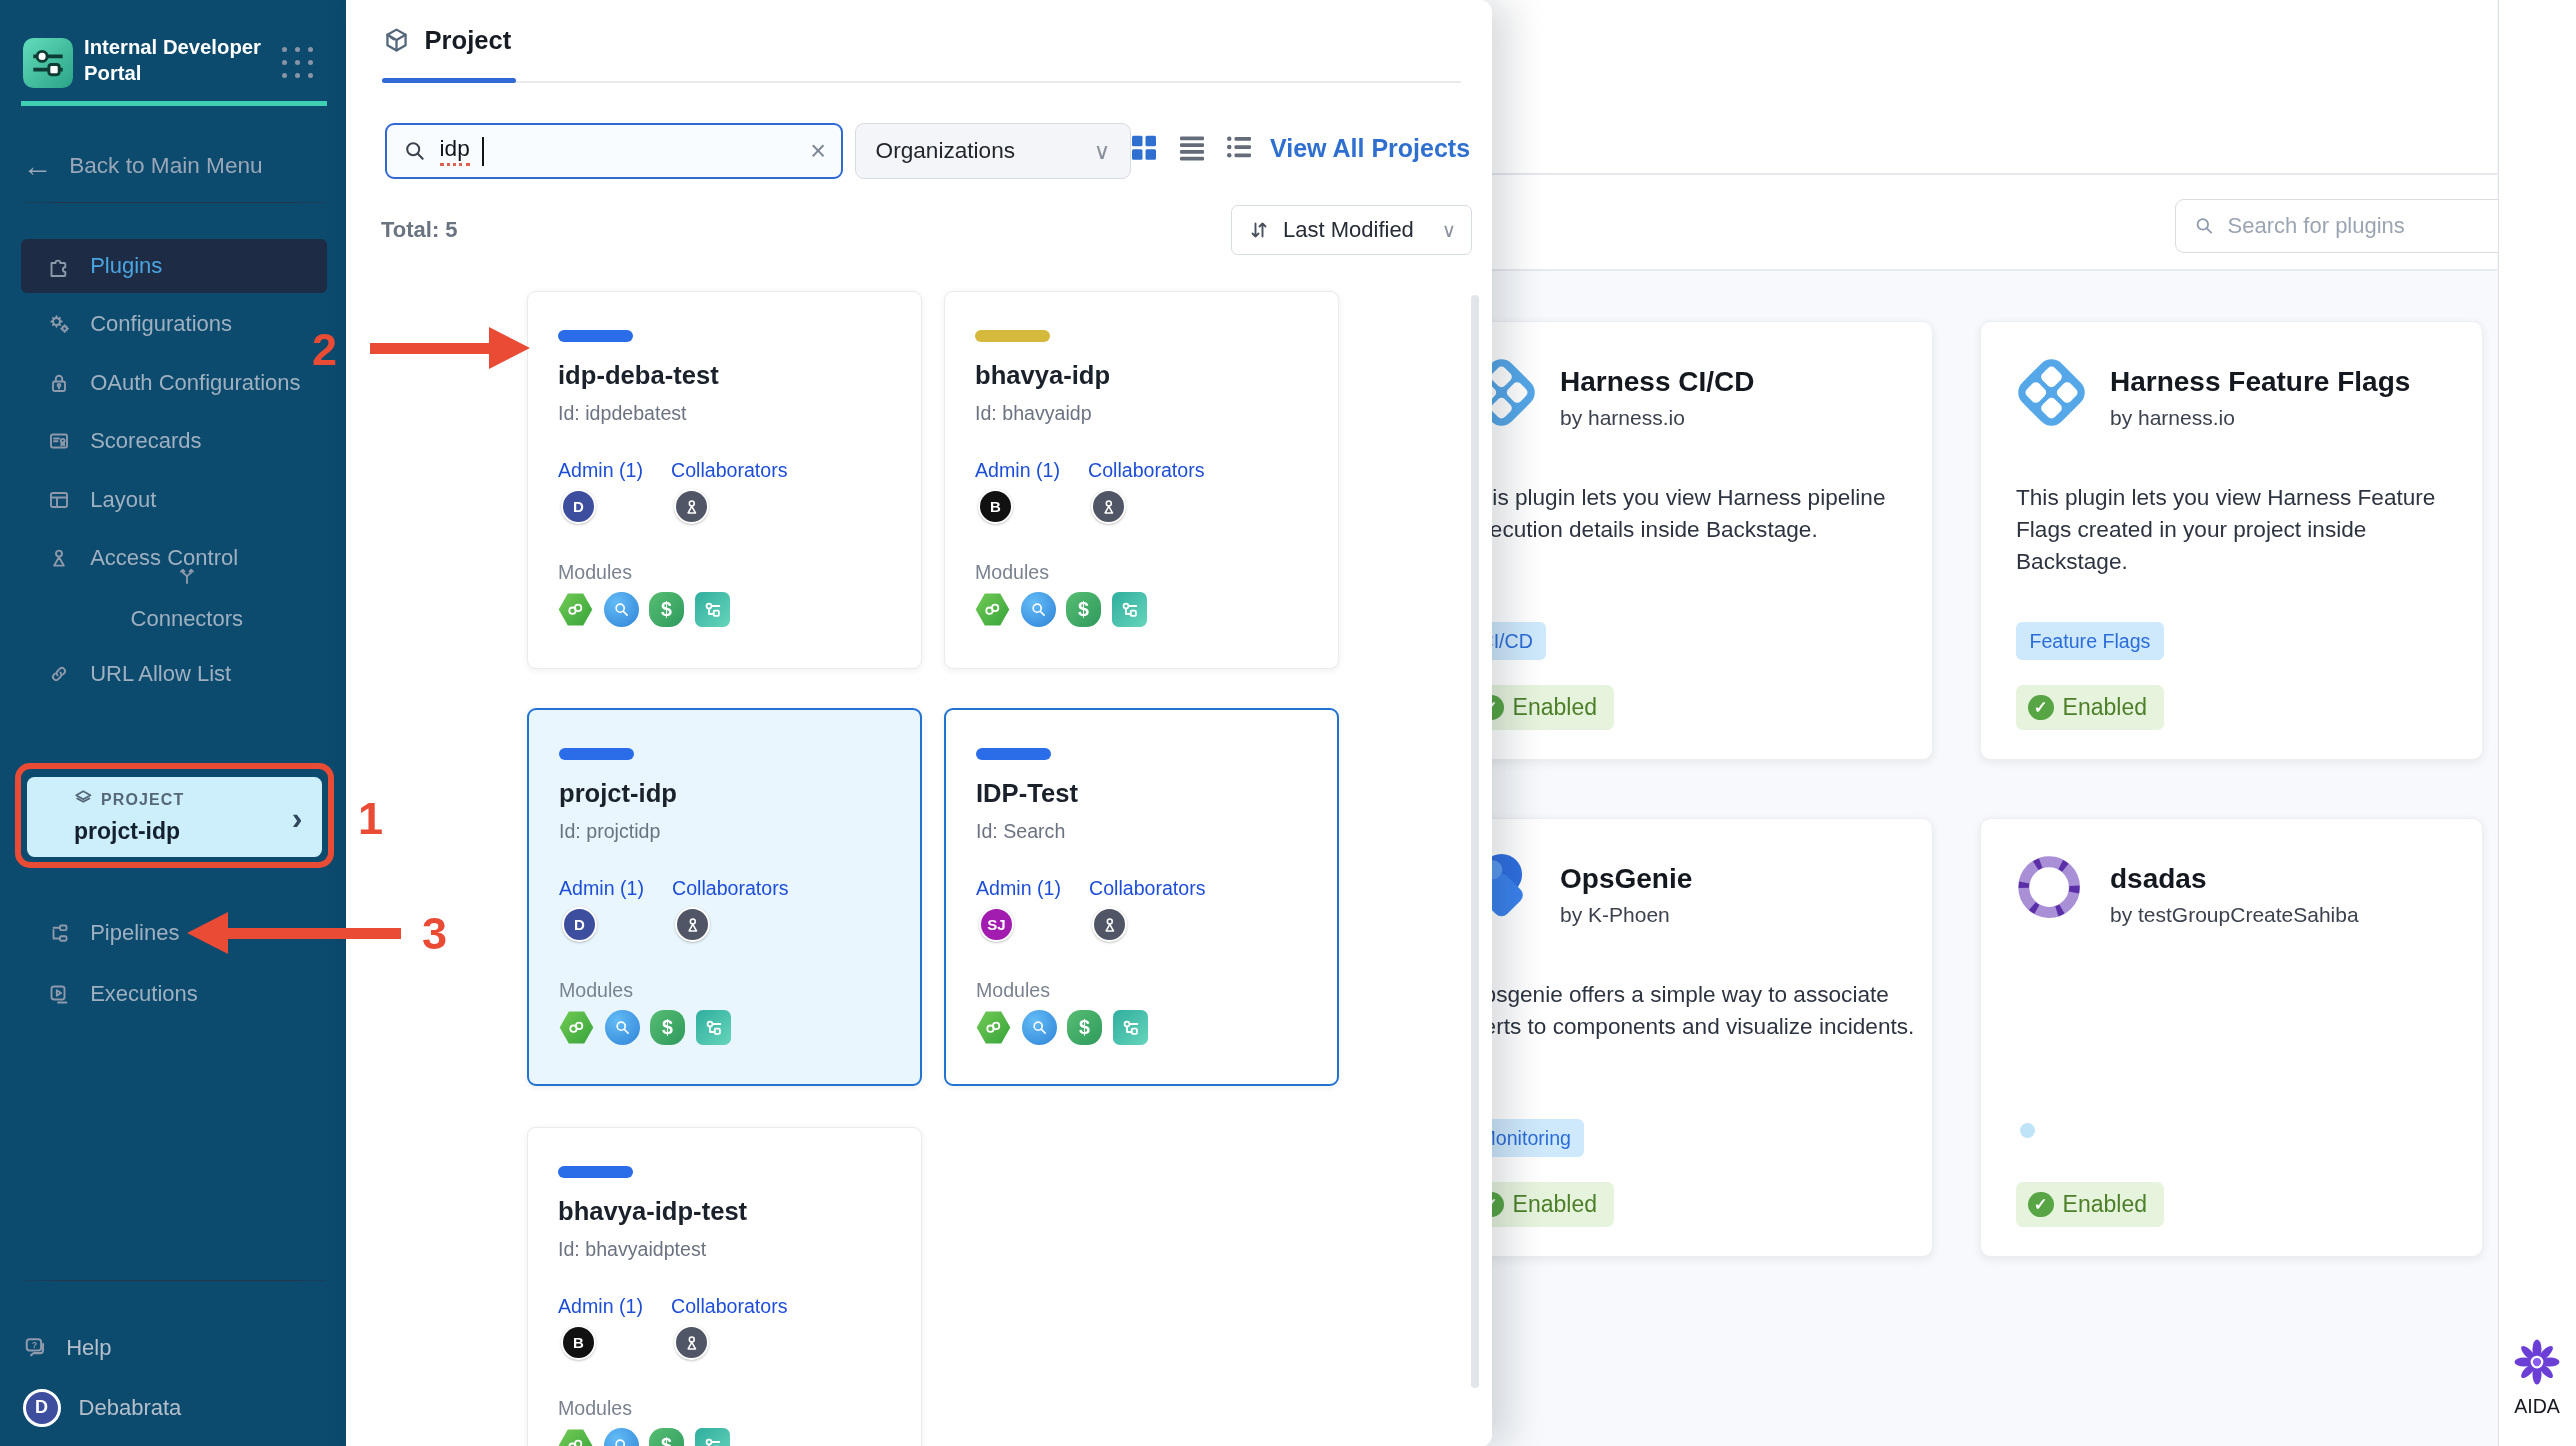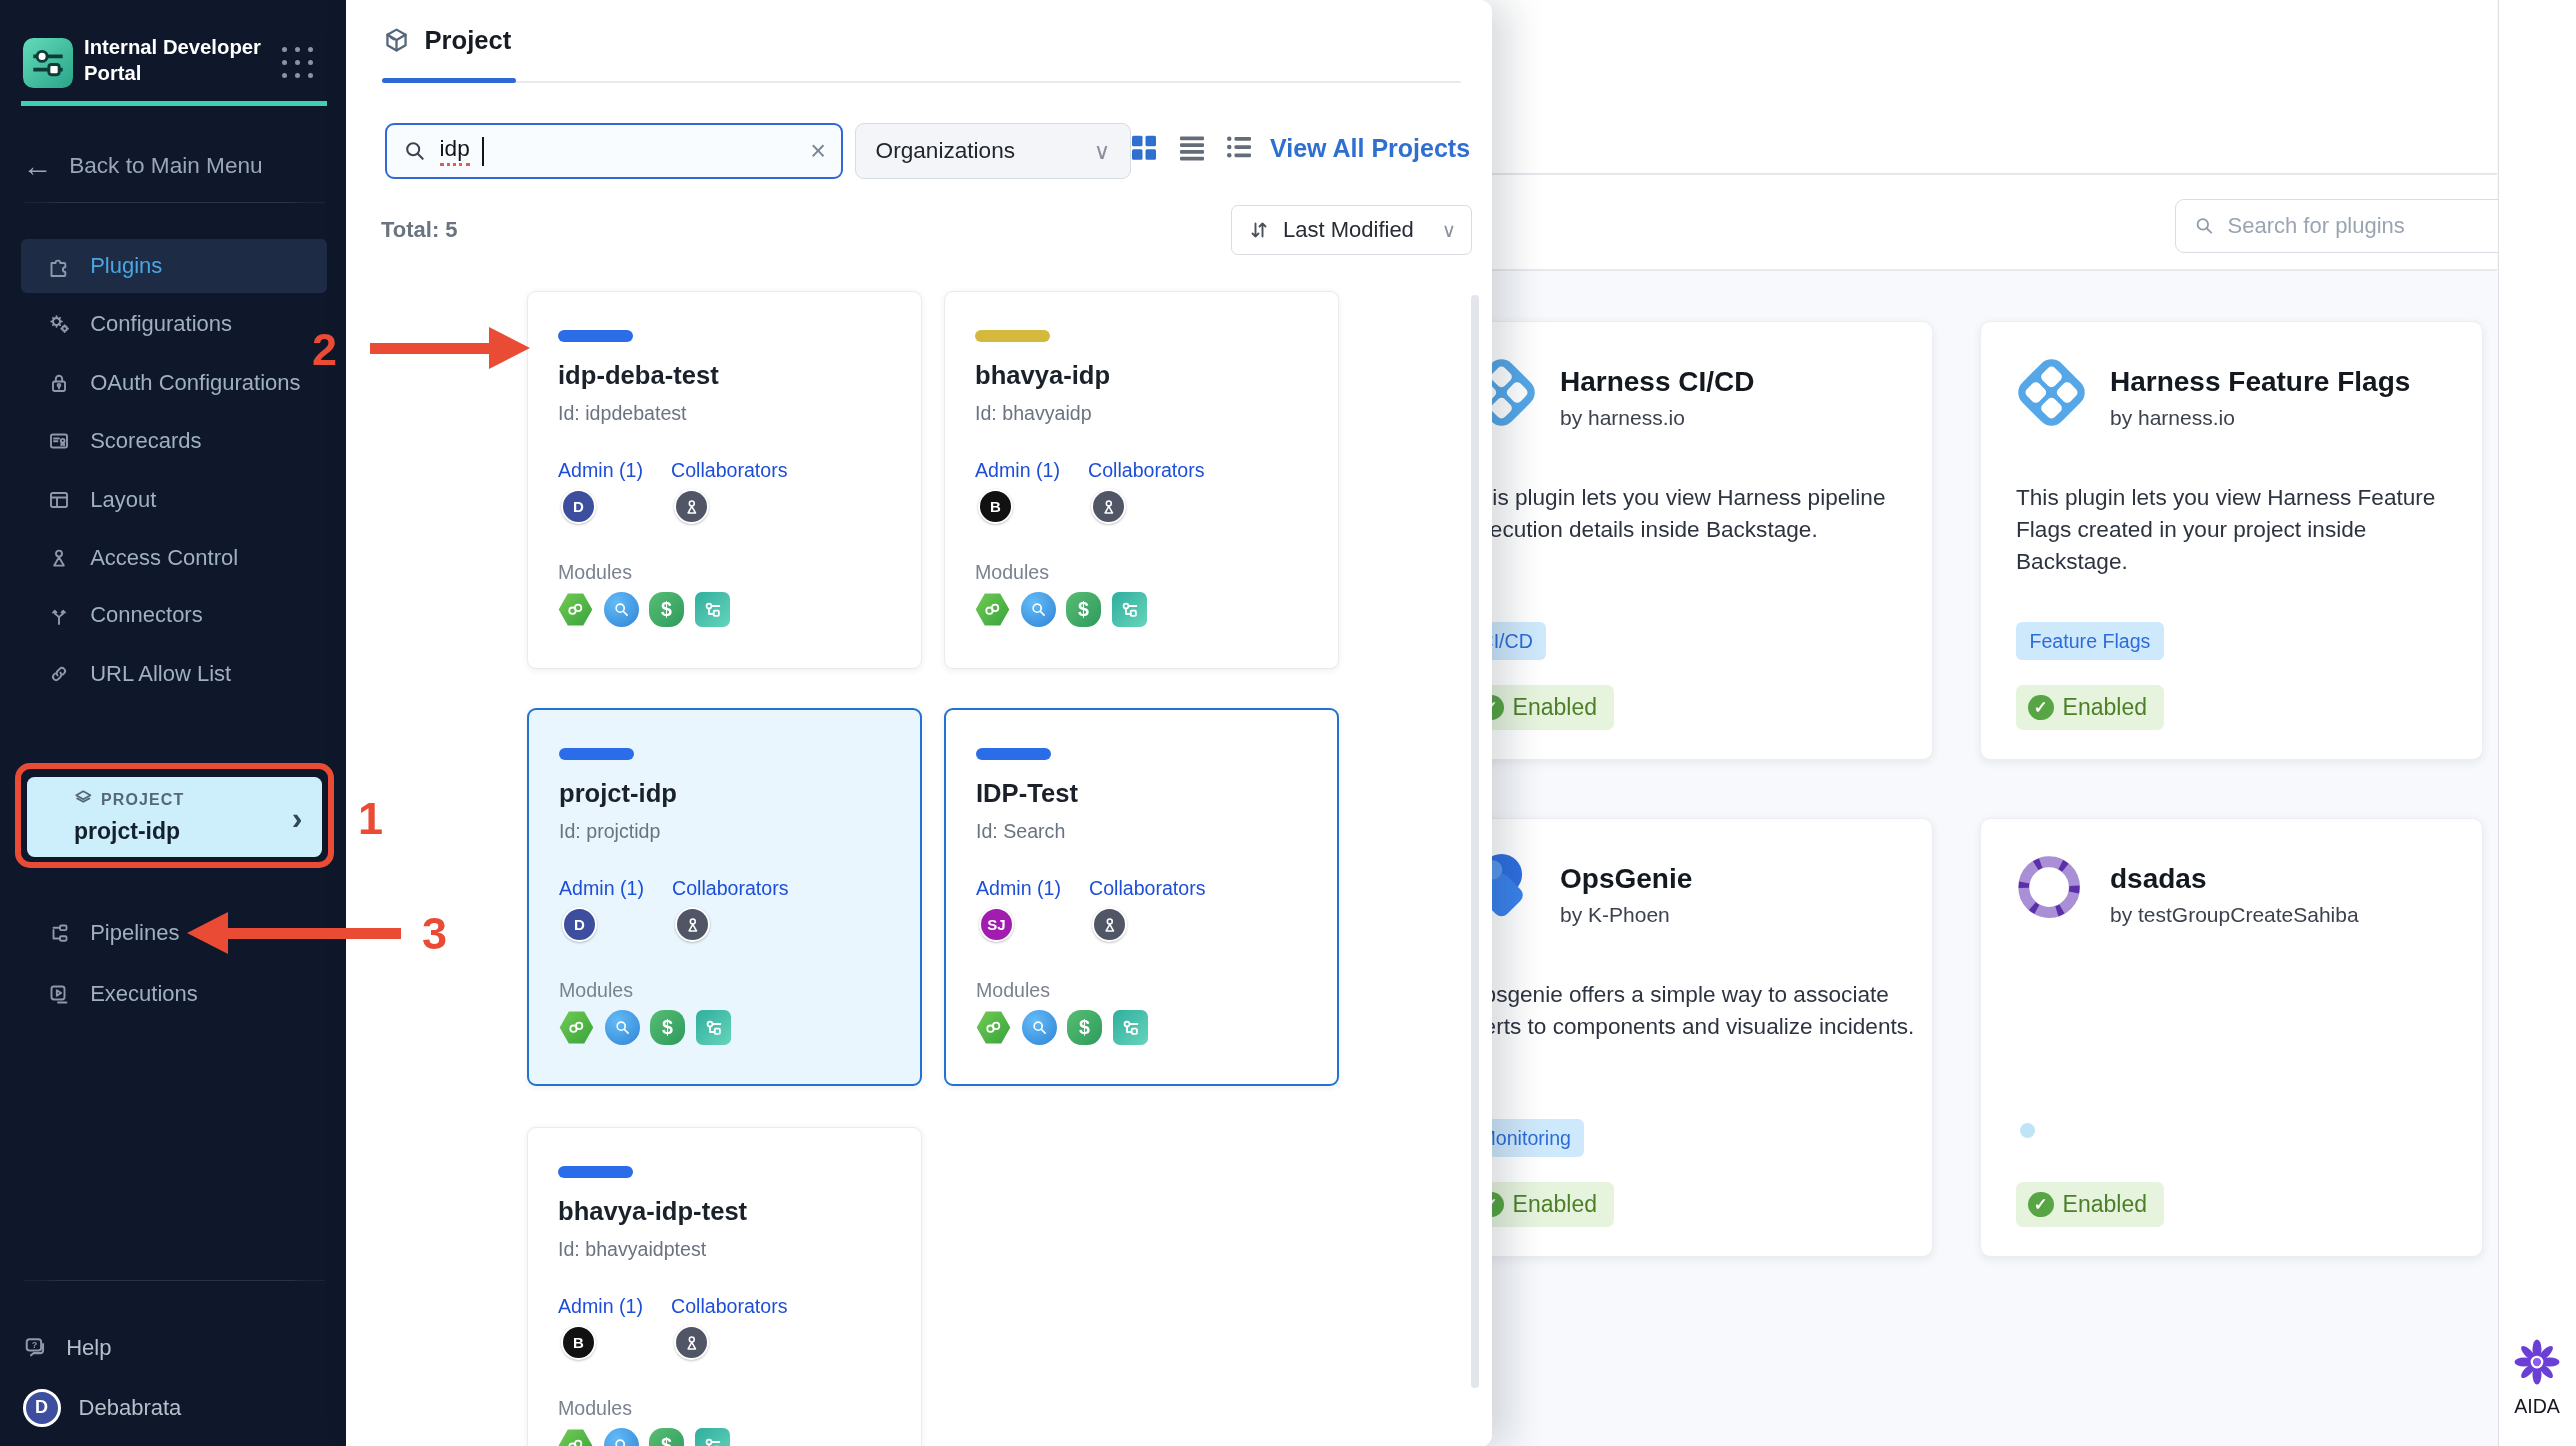--- a/index.html
+++ b/index.html
@@ -23,21 +23,21 @@
   .plug .title{position:absolute;left:129px;top:44px;font-size:28px;font-weight:700;color:#14181f;}
   .plug .by{position:absolute;left:129px;top:84px;font-size:21px;color:#3c424d;}
   .plug .desc{position:absolute;left:35px;top:160px;width:437px;font-size:22.6px;line-height:32px;color:#2d3440;}
   .plug .tag{position:absolute;left:35px;top:300px;background:#cfe9fc;color:#2b6cd9;font-size:19.6px;padding:7.5px 13.5px;border-radius:6px;}
   .plug .dot-tag{position:absolute;left:39px;top:304px;width:15px;height:15px;border-radius:50%;background:#bfe3f7;}
   .badge{position:absolute;left:35px;top:363px;background:#e6f3dd;border-radius:6.8px;display:flex;align-items:center;gap:9px;padding:9px 16.6px 9px 12px;}
   .badge .txt{font-size:23px;color:#4c7f28;}
   .chk{width:25.6px;height:25.6px;border-radius:50%;background:#57a545;display:flex;align-items:center;justify-content:center;color:#fff;font-size:16.6px;font-weight:700;}
 
   
-  #sidebar{position:absolute;left:0;top:0;width:346px;height:1447px;background:#0f172a;z-index:5;}
+  #sidebar{position:absolute;left:0;top:0;width:346px;height:1447px;background:#0c4a6e;z-index:5;}
   .logo-tile{position:absolute;left:22.6px;top:38px;width:50px;height:50px;border-radius:10.5px;background:linear-gradient(135deg,#62dcba,#2aa387);}
   .app-title{position:absolute;left:84px;top:35px;width:196px;font-size:20.3px;line-height:25.6px;font-weight:700;color:#fff;}
   .grid-dots{position:absolute;left:282px;top:47px;width:33px;height:33px;display:grid;grid-template-columns:repeat(3,1fr);gap:5.3px;}
   .grid-dots i{width:5.3px;height:5.3px;border-radius:50%;background:#8a94a6;}
   .teal-bar{position:absolute;left:21px;top:101px;width:306px;height:4.5px;background:#3fd0b4;}
   .back-row{position:absolute;left:22.6px;top:145px;width:304px;height:42px;display:flex;align-items:center;gap:16.6px;color:#9aa7b8;font-size:22.6px;}
   .back-row .arr{font-size:30px;line-height:22.6px;}
   .side-div{position:absolute;left:22.6px;width:303px;height:0;border-top:1.5px solid #26354a;border-radius:40%;}
   .nav-item{position:absolute;left:21px;width:306px;height:54px;display:flex;align-items:center;gap:19.6px;padding-left:25.6px;box-sizing:border-box;color:#9fb0c0;font-size:22px;border-radius:6px;cursor:pointer;}
   .nav-item.active{background:#1d2c44;color:#4aa6e2;}
@@ -551,21 +551,21 @@
         </svg>
       <span>Layout</span>
     </div>
     <div class="nav-item" style="top:531px;">
       <svg class="ico" width="24" height="24" viewBox="0 0 24 24">
           <circle cx="12" cy="7.6" r="3"></circle>
           <path d="M12 11.3L7.2 19.6h9.6z"></path>
         </svg>
       <span>Access Control</span>
     </div>
-    <div class="nav-item" style="top:588px;">
+    <div class="nav-item" style="top:562px;flex-direction:column;">
       <svg class="ico" width="24" height="24" viewBox="0 0 24 24">
           <path d="M12 21v-6c0-3-4.3-2.6-4.3-5.6V8M12 15c0-3 4.3-2.6 4.3-5.6V8M6 9.6l1.7-1.8 1.7 1.6M14.6 9.4l1.7-1.6L18 9.6"></path>
         </svg>
       <span>Connectors</span>
     </div>
     <div class="nav-item" style="top:647px;">
       <svg class="ico" width="24" height="24" viewBox="0 0 24 24">
           <path d="M10.6 13.4a3.1 3.1 0 0 1 0-4.4l2.1-2.1a3.1 3.1 0 0 1 4.4 4.4l-1.3 1.3M13.4 10.6a3.1 3.1 0 0 1 0 4.4l-2.1 2.1a3.1 3.1 0 0 1-4.4-4.4l1.3-1.3"></path>
         </svg>
       <span>URL Allow List</span>

